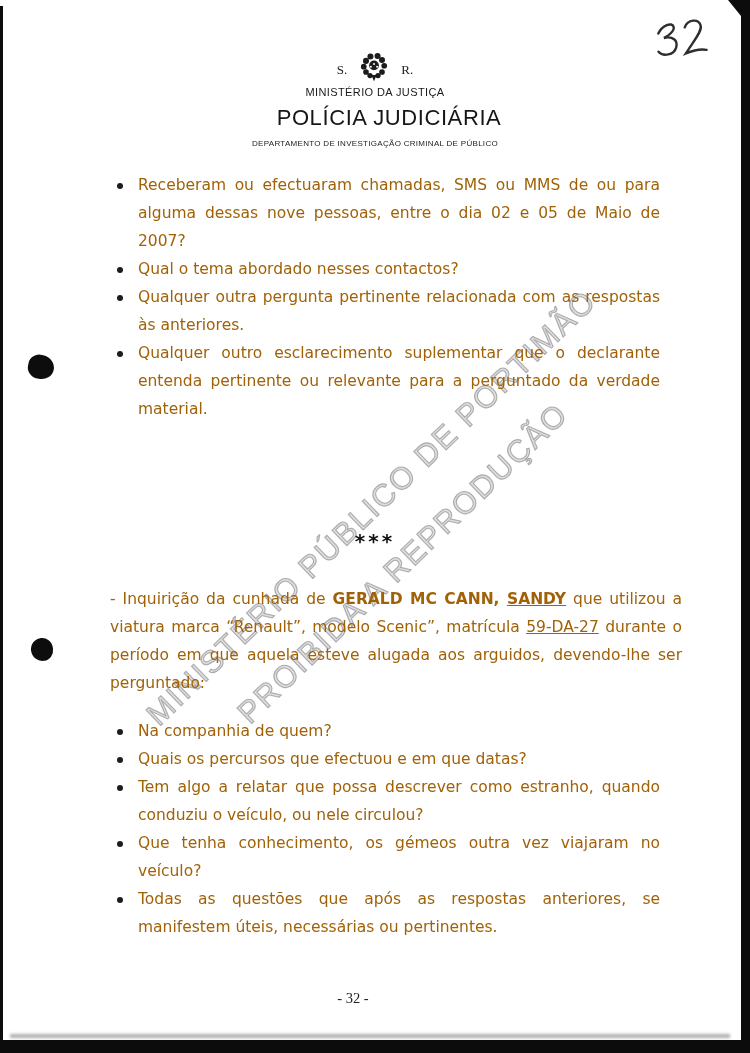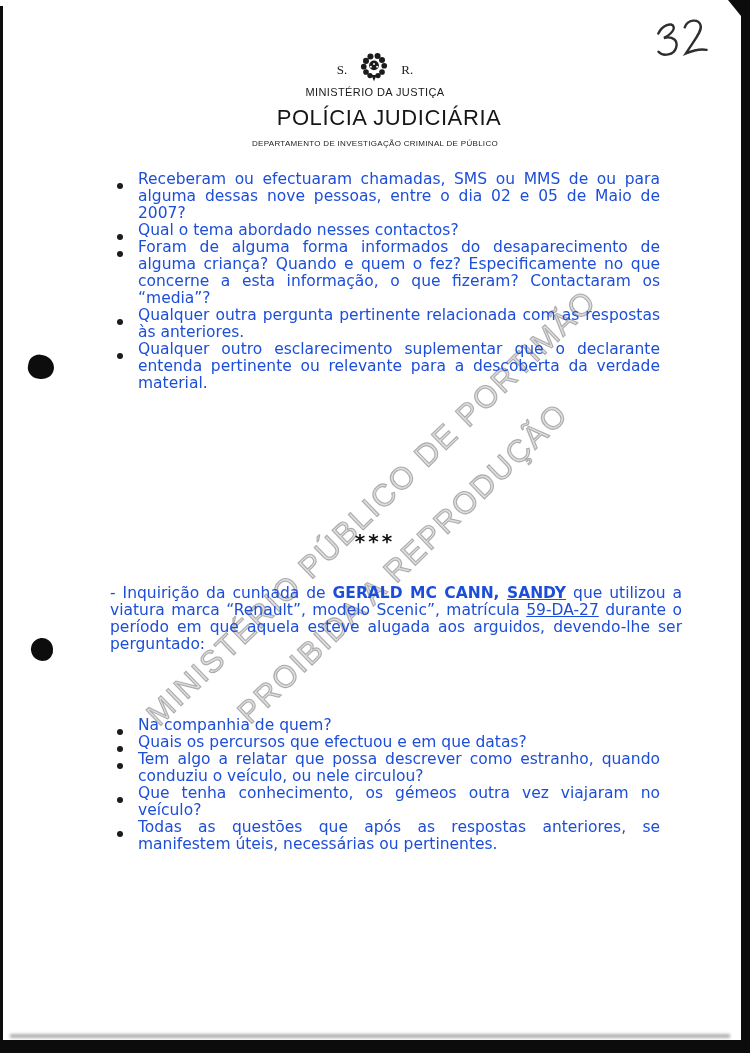--- a/index.html
+++ b/index.html
@@ -33,21 +33,21 @@
   .pj-title { margin-top:7px; font-family:"Liberation Sans", sans-serif; font-size:22px; letter-spacing:.6px; color:#161616;padding-left:28px; }
   .dept { margin-top:8px; font-family:"Liberation Sans", sans-serif; font-size:8px; letter-spacing:.3px; color:#222; }
   
   .wm { position:absolute; z-index:1; font-family:"Liberation Sans", sans-serif;
         font-size:31px; letter-spacing:2px; white-space:nowrap;
         color:rgba(168,168,170,.38); -webkit-text-stroke:1.1px rgba(150,150,153,.75);
         transform-origin:0 50%; transform:rotate(-44deg); }
   .wm-1 { left:152px; top:702px; }
   .wm-2 { left:243px; top:700px; }
   
-  .bodytext { font-size:15.5px; line-height:17px; text-align:justify; color:#1d4ed8; }
+  .bodytext { font-size:15.5px; line-height:28px; text-align:justify; color:#a16207; }
   .qlist { position:absolute; left:115px; width:545px; list-style:none; z-index:2; }
   .qlist-phone { top:171px; }
   .qlist-vehicle { top:717px; }
   .qlist li { position:relative; padding-left:23px; }
   .qlist li::before {
     content:""; position:absolute; left:2px; top:12px; width:6px; height:6px;
     border-radius:50%; background:#1c1c1c;
   }
   .separator { position:absolute; left:0; top:529px; width:750px; text-align:center;
     font-weight:bold; font-size:20px; letter-spacing:3px; color:#111; z-index:2; }
@@ -114,31 +114,31 @@
     <div class="pj-title">POLÍCIA JUDICIÁRIA</div>
     <div class="dept">DEPARTAMENTO DE INVESTIGAÇÃO CRIMINAL DE PÚBLICO</div>
   </div>
 
   <div class="wm wm-1">MINISTÉRIO PÚBLICO DE PORTIMÃO</div>
   <div class="wm wm-2">PROIBIDA A REPRODUÇÃO</div>
 
   <ul class="qlist qlist-phone bodytext">
     <li>Receberam ou efectuaram chamadas, SMS ou MMS de ou para alguma dessas nove pessoas, entre o dia 02 e 05 de Maio de 2007?</li>
     <li>Qual o tema abordado nesses contactos?</li>
-    <li>Foram de alguma forma informados do desaparecimento de alguma criança? Quando e quem o fez? Especificamente no que concerne a esta informação, o que fizeram? Contactaram os “media”?</li>
     <li>Qualquer outra pergunta pertinente relacionada com as respostas às anteriores.</li>
-    <li>Qualquer outro esclarecimento suplementar que o declarante entenda pertinente ou relevante para a descoberta da verdade material.</li>
+    <li>Qualquer outro esclarecimento suplementar que o declarante entenda pertinente ou relevante para a perguntado da verdade material.</li>
   </ul>
 
   <div class="separator">***</div>
 
   <p class="intro bodytext"><span>- Inquirição da cunhada de </span><span class="b">GERALD MC CANN, </span><span class="bu">SANDY</span><span> que utilizou a viatura marca “Renault”, modelo Scenic”, matrícula </span><span class="u">59-DA-27</span><span> durante o período em que aquela esteve alugada aos arguidos, devendo-lhe ser perguntado:</span></p>
 
   <ul class="qlist qlist-vehicle bodytext">
     <li>Na companhia de quem?</li>
     <li>Quais os percursos que efectuou e em que datas?</li>
     <li>Tem algo a relatar que possa descrever como estranho, quando conduziu o veículo, ou nele circulou?</li>
     <li>Que tenha conhecimento, os gémeos outra vez viajaram no veículo?</li>
     <li>Todas as questões que após as respostas anteriores, se manifestem úteis, necessárias ou pertinentes.</li>
   </ul>
 
+  <div class="footer">- 32 -</div>
 
 </div>
 
 </body></html>

